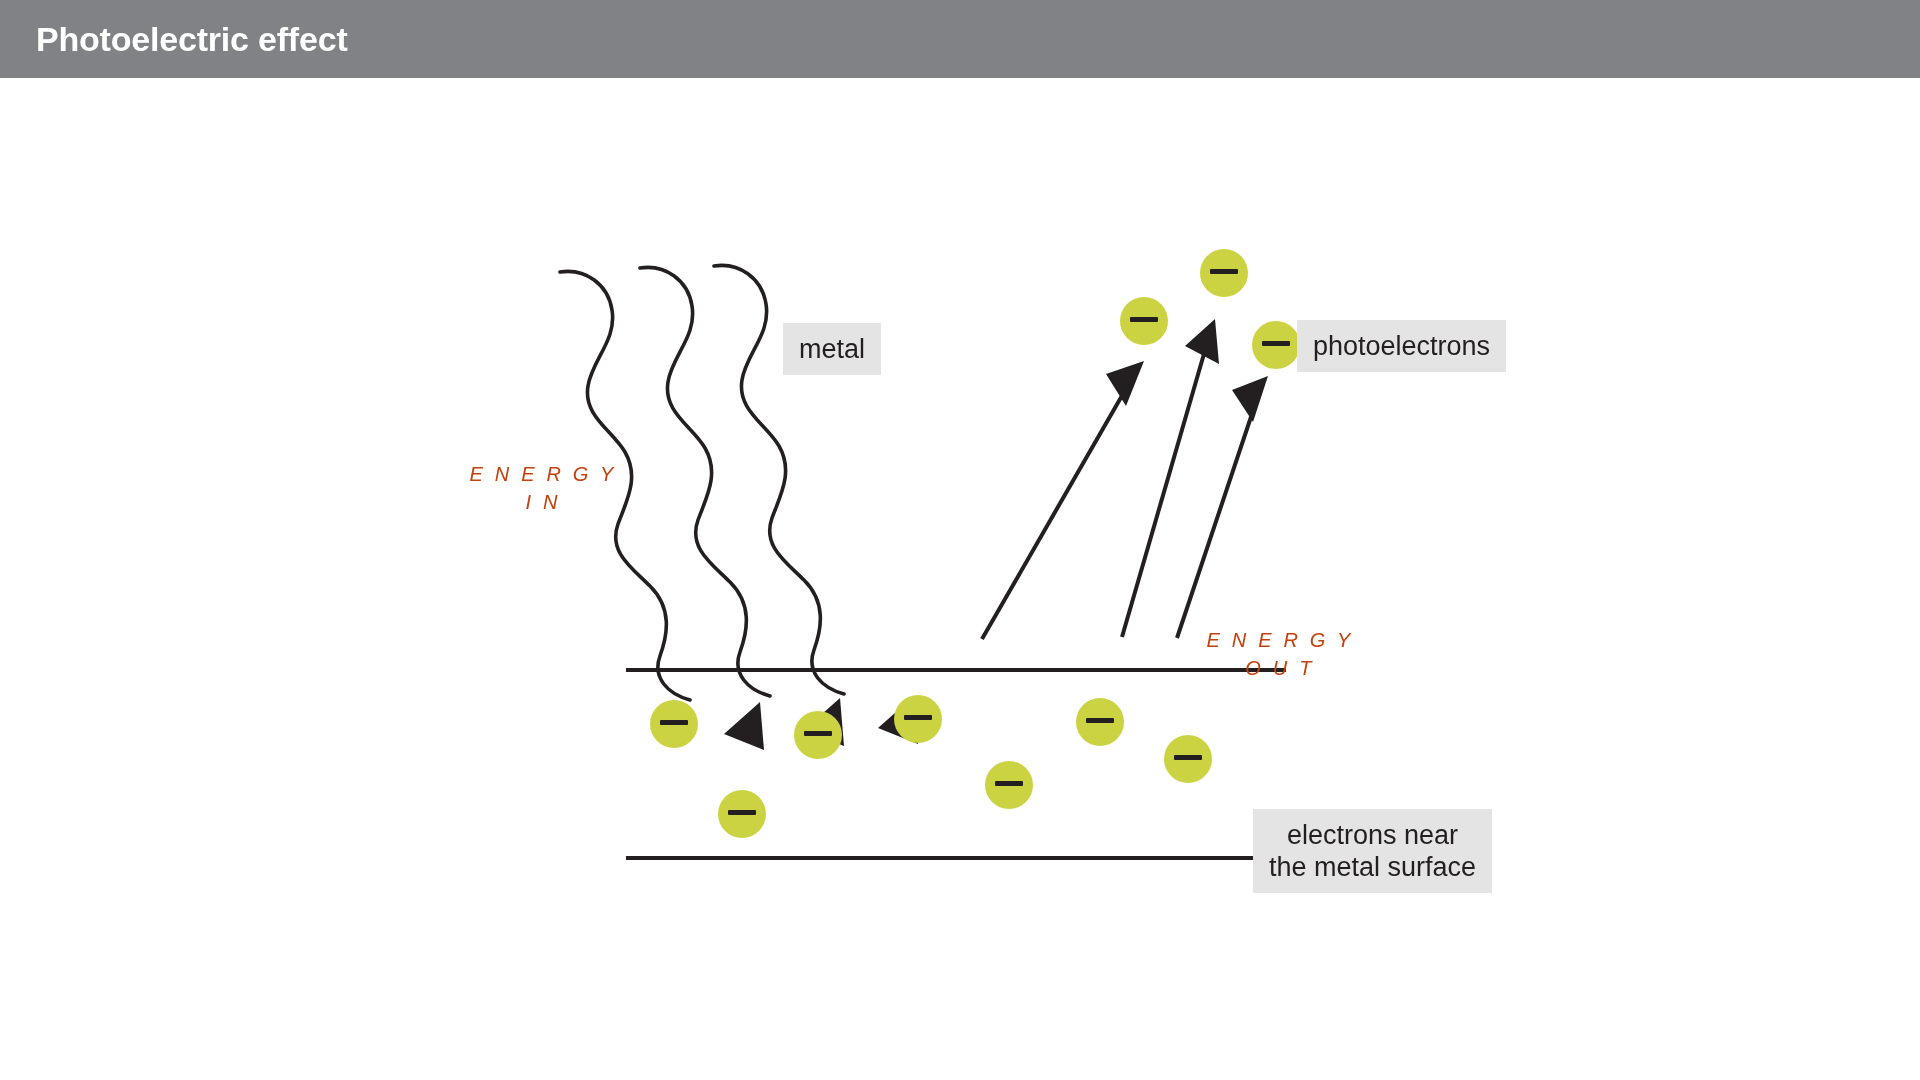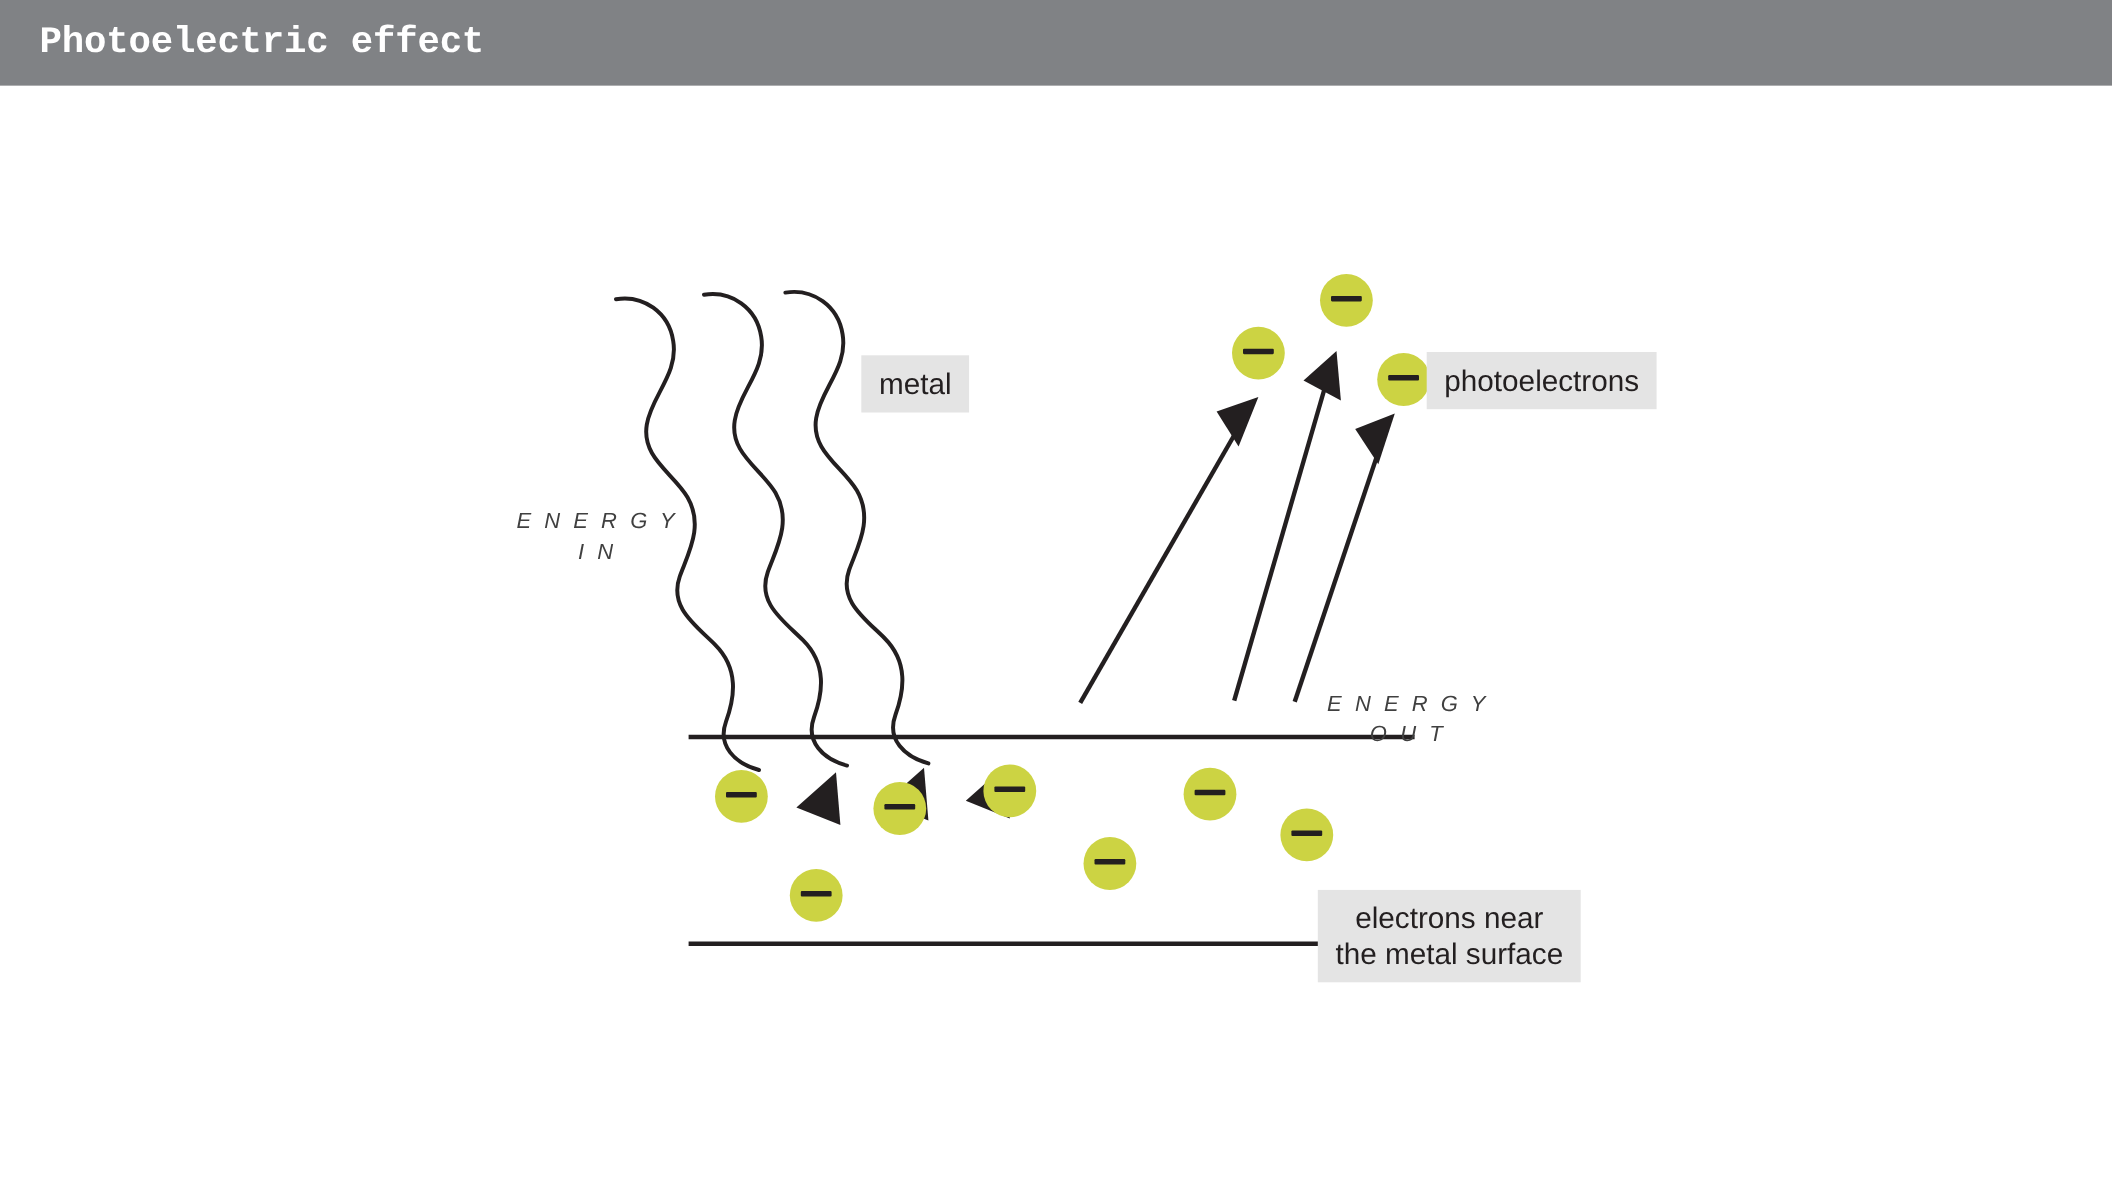--- a/index.html
+++ b/index.html
@@ -27,21 +27,21 @@
     align-items: center;
     box-sizing: border-box;
     padding-left: 36px;
   }
   #header-title {
     color: #ffffff;
     font-size: 34px;
     font-weight: bold;
     letter-spacing: -0.2px;
     line-height: 1;
-    font-family: Liberation Mono, monospace;
+    font-family: Liberation Sans, sans-serif;
   }
 
   
   #diagram-canvas {
     position: absolute;
     left: 0;
     top: 78px;
     width: 1920px;
     height: 1002px;
     background: #ffffff;
@@ -71,29 +71,29 @@
     left: 783px;
     top: 245px;
     text-align: center;
   }
   #callout-photoelectrons {
     left: 1297px;
     top: 242px;
     text-align: left;
   }
   #callout-electrons-metal {
-    left: 1198px;
+    left: 1253px;
     top: 731px;
     text-align: center;
   }
 
   
   .axis-note {
     position: absolute;
-    color: #404040;
+    color: #c2410c;
     font-family: "Liberation Sans", sans-serif;
     font-style: italic;
     font-size: 20px;
     line-height: 28px;
     letter-spacing: 3.2px;
     text-align: center;
     white-space: pre;
   }
   #label-energy-in {
     left: 468px;

